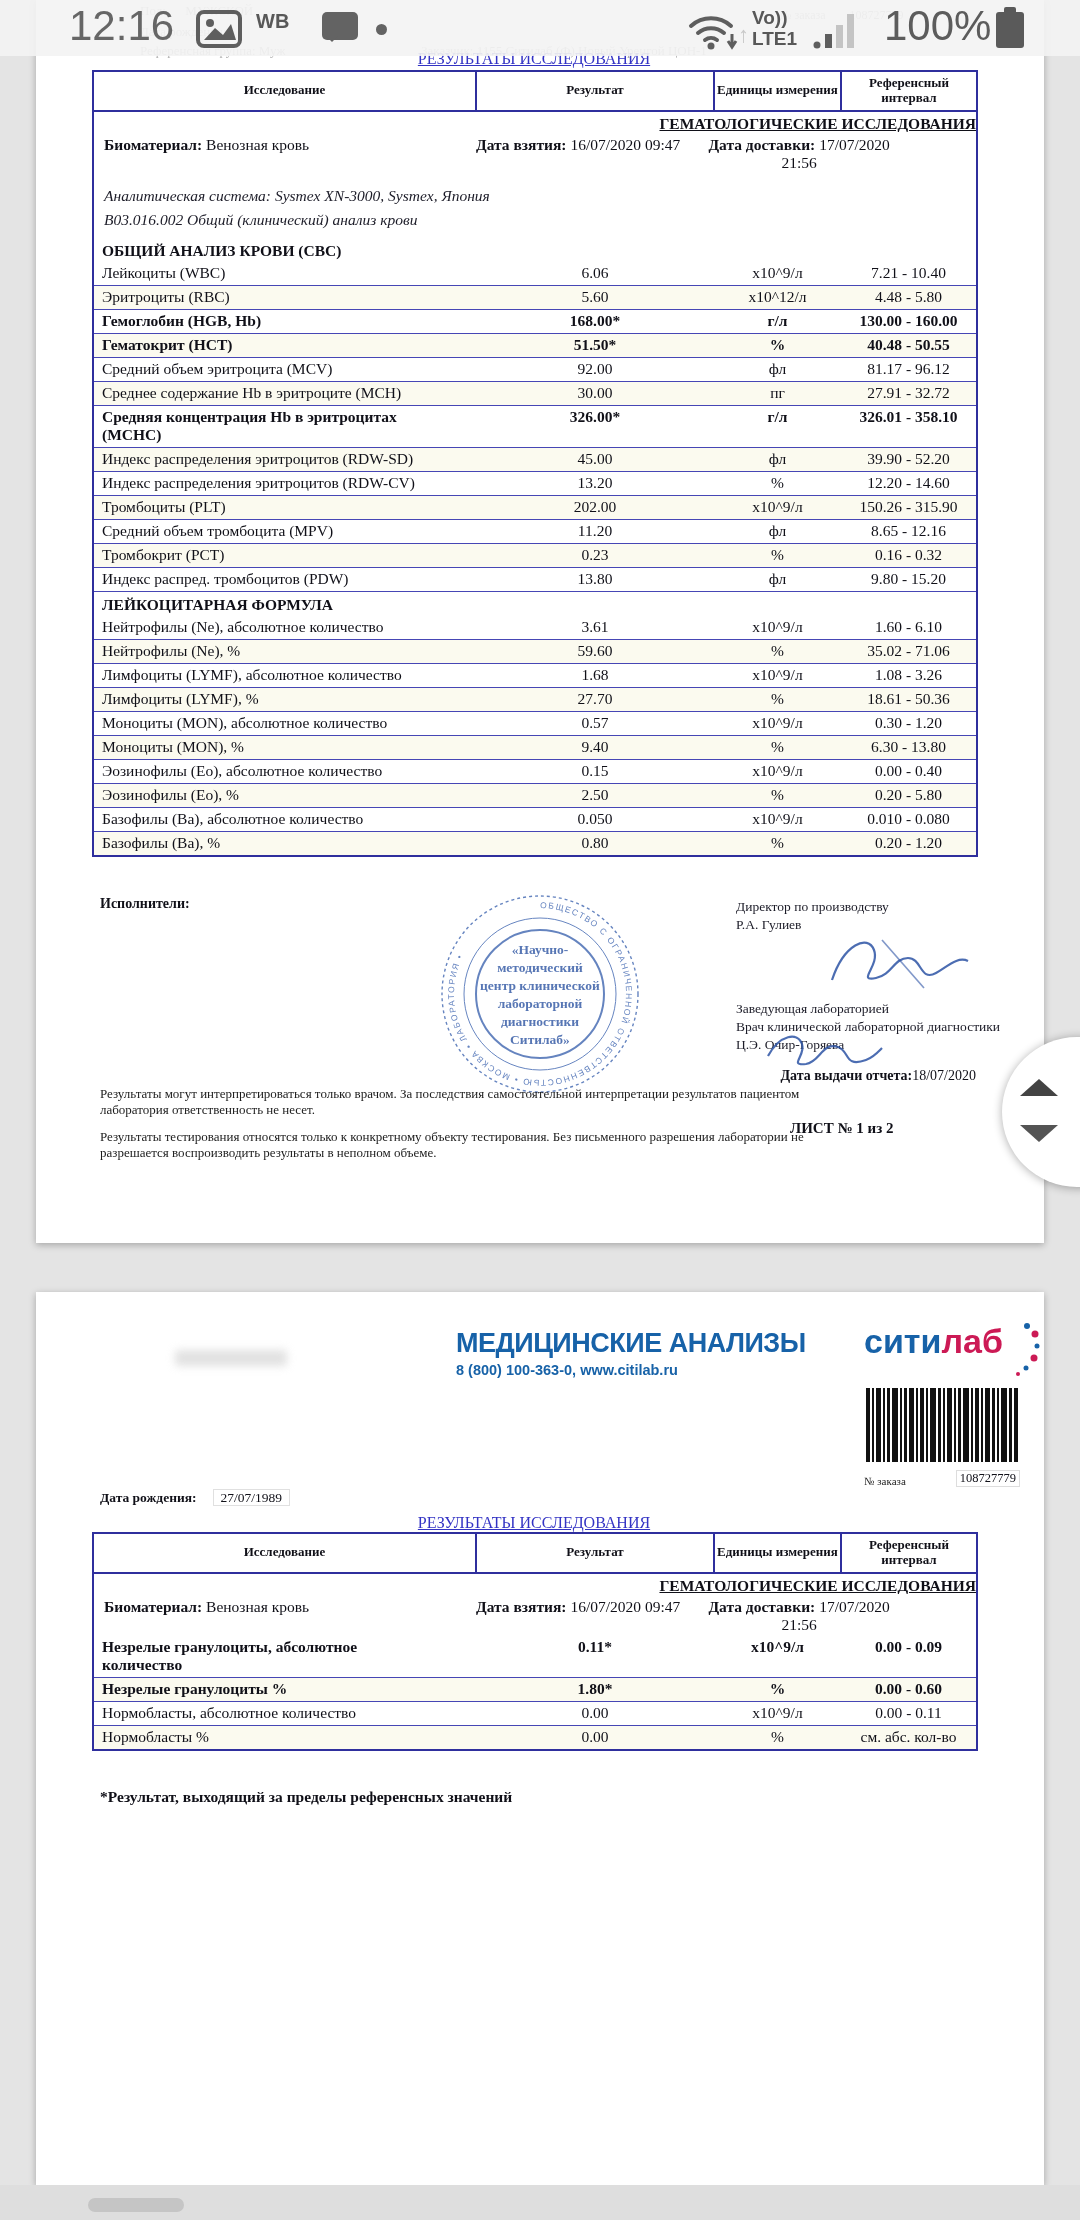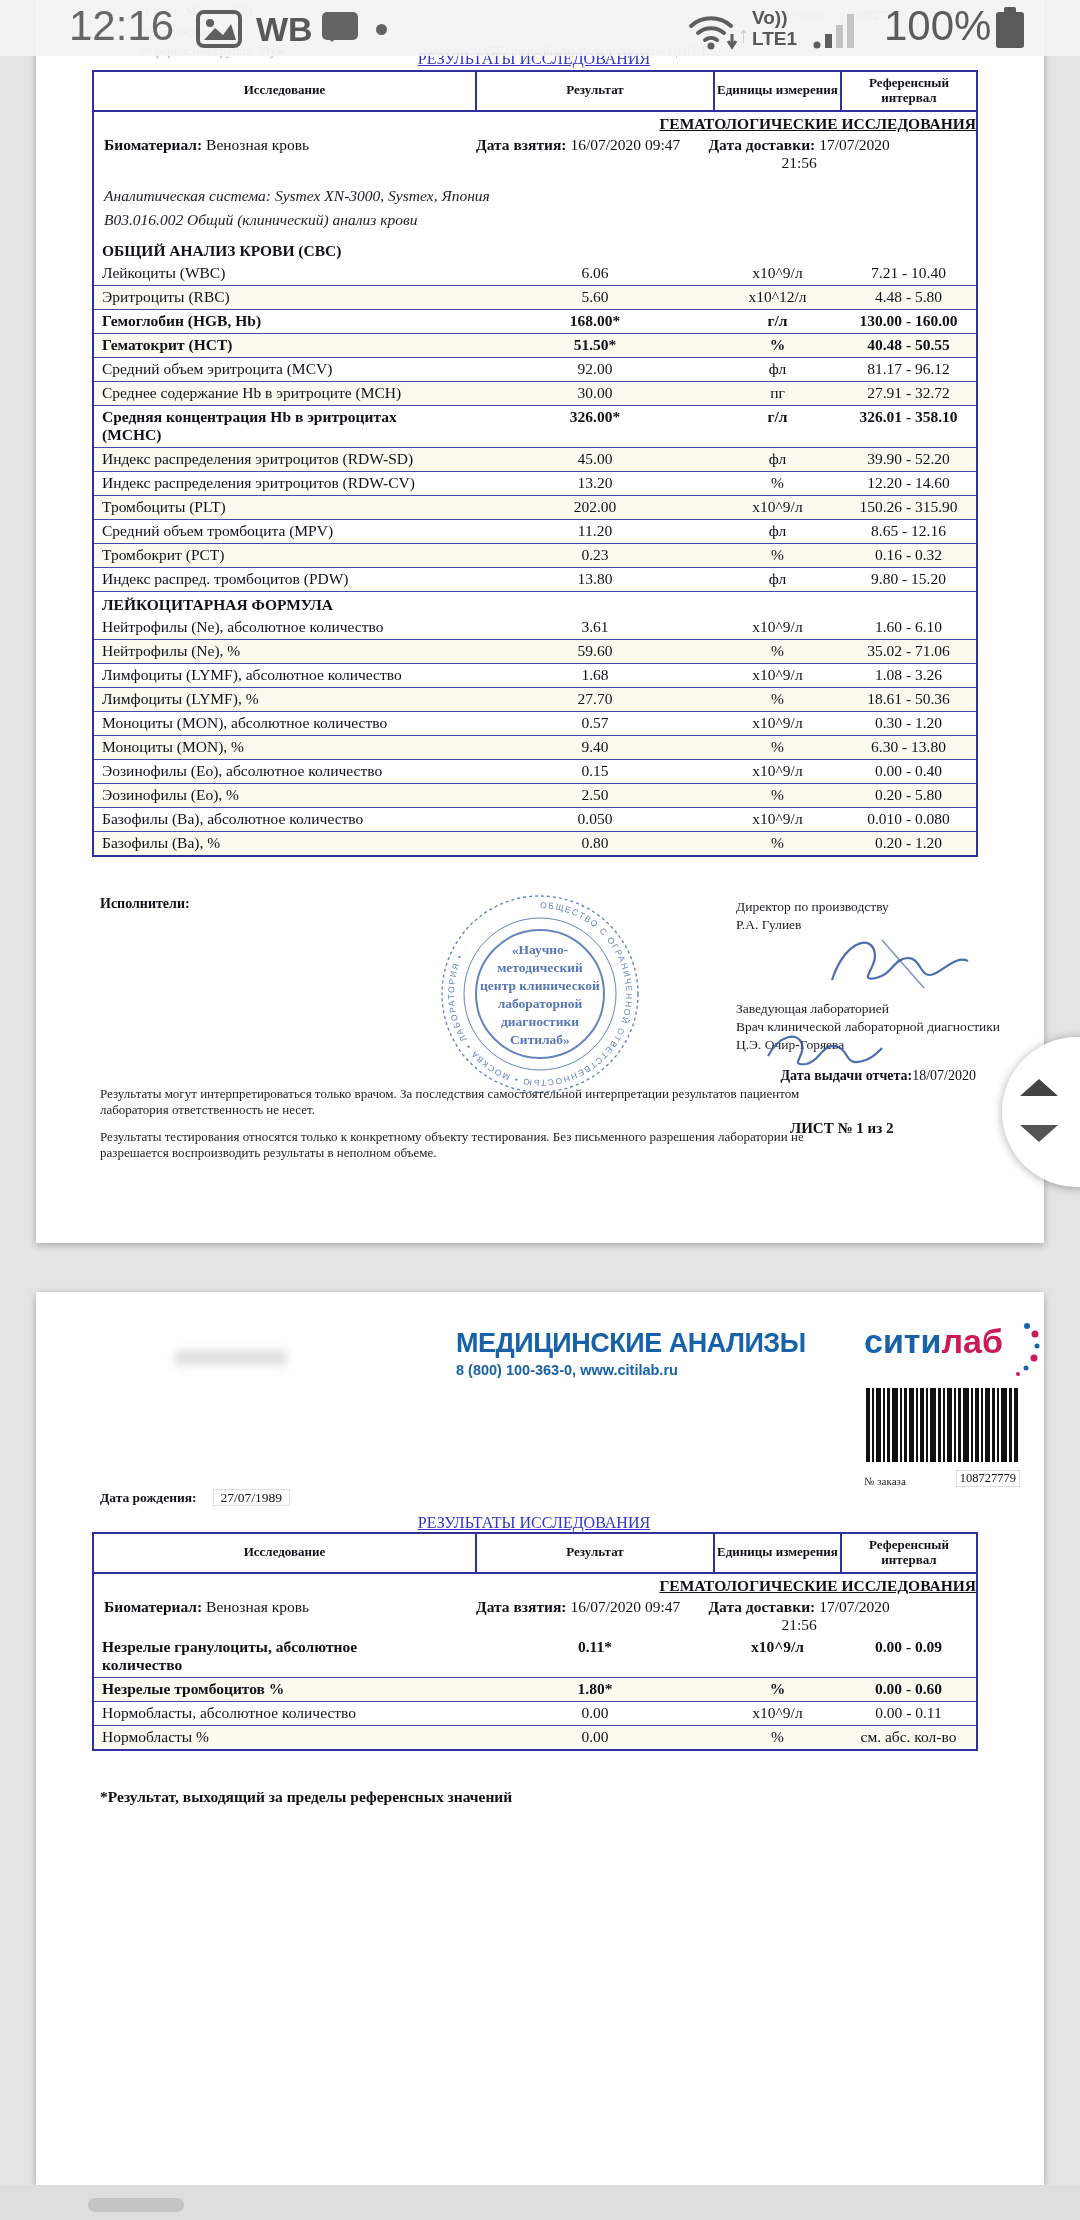--- a/index.html
+++ b/index.html
@@ -4,21 +4,21 @@
 <style>
   *{margin:0;padding:0;box-sizing:border-box}
   html,body{background:#9a9a9a}
   #screen{position:relative;width:1080px;height:2220px;background:#e4e4e4;overflow:hidden;
           font-family:"Liberation Serif","DejaVu Serif",serif;color:#101018}
 
   
   .statusbar{position:absolute;top:0;left:0;width:1080px;height:56px;
              background:rgba(243,243,243,.9);z-index:60;font-family:"Liberation Sans","DejaVu Sans",sans-serif}
   .sb-time{position:absolute;left:69px;top:2px;font-size:42px;color:#666}
-  .sb-wb{position:absolute;left:256px;top:10px;font-size:34px;font-weight:bold;color:#585858}
+  .sb-wb{position:absolute;left:256px;top:10px;font-size:20px;font-weight:bold;color:#585858}
   .sb-img{position:absolute;left:196px;top:10px}
   .sb-bubble{position:absolute;left:322px;top:12px;width:36px;height:28px;background:#636363;border-radius:5px}
   .sb-bubble:after{content:"";position:absolute;left:4px;bottom:-8px;border:6px solid transparent;border-top-color:#636363}
   .sb-dot{position:absolute;left:376px;top:24px;width:11px;height:11px;border-radius:50%;background:#636363}
   .sb-wifi{position:absolute;left:686px;top:10px}
   .sb-uparrow{position:absolute;left:738px;top:22px;color:#c9c9c9;font-size:22px}
   .sb-volte{position:absolute;left:752px;top:7px;font-size:19px;font-weight:bold;color:#585858;line-height:21px;text-align:left}
   .sb-bars{position:absolute;left:812px;top:8px}
   .sb-pct{position:absolute;left:884px;top:2px;font-size:42px;color:#5c5c5c}
   .sb-batt{position:absolute;left:996px;top:7px;width:28px;height:42px}
@@ -443,21 +443,21 @@
       </tbody>
       <tbody>
           <tr class="rrow hi">
             <td class="nm">Незрелые гранулоциты, абсолютное
 количество</td>
             <td class="rs">0.11*</td>
             <td class="un">x10^9/л</td>
             <td class="rf">0.00 - 0.09</td>
           </tr>
           <tr class="rrow hi stripe">
-            <td class="nm">Незрелые тромбоцитов %</td>
+            <td class="nm">Незрелые гранулоциты %</td>
             <td class="rs">1.80*</td>
             <td class="un">%</td>
             <td class="rf">0.00 - 0.60</td>
           </tr>
           <tr class="rrow">
             <td class="nm">Нормобласты, абсолютное количество</td>
             <td class="rs">0.00</td>
             <td class="un">x10^9/л</td>
             <td class="rf">0.00 - 0.11</td>
           </tr>

